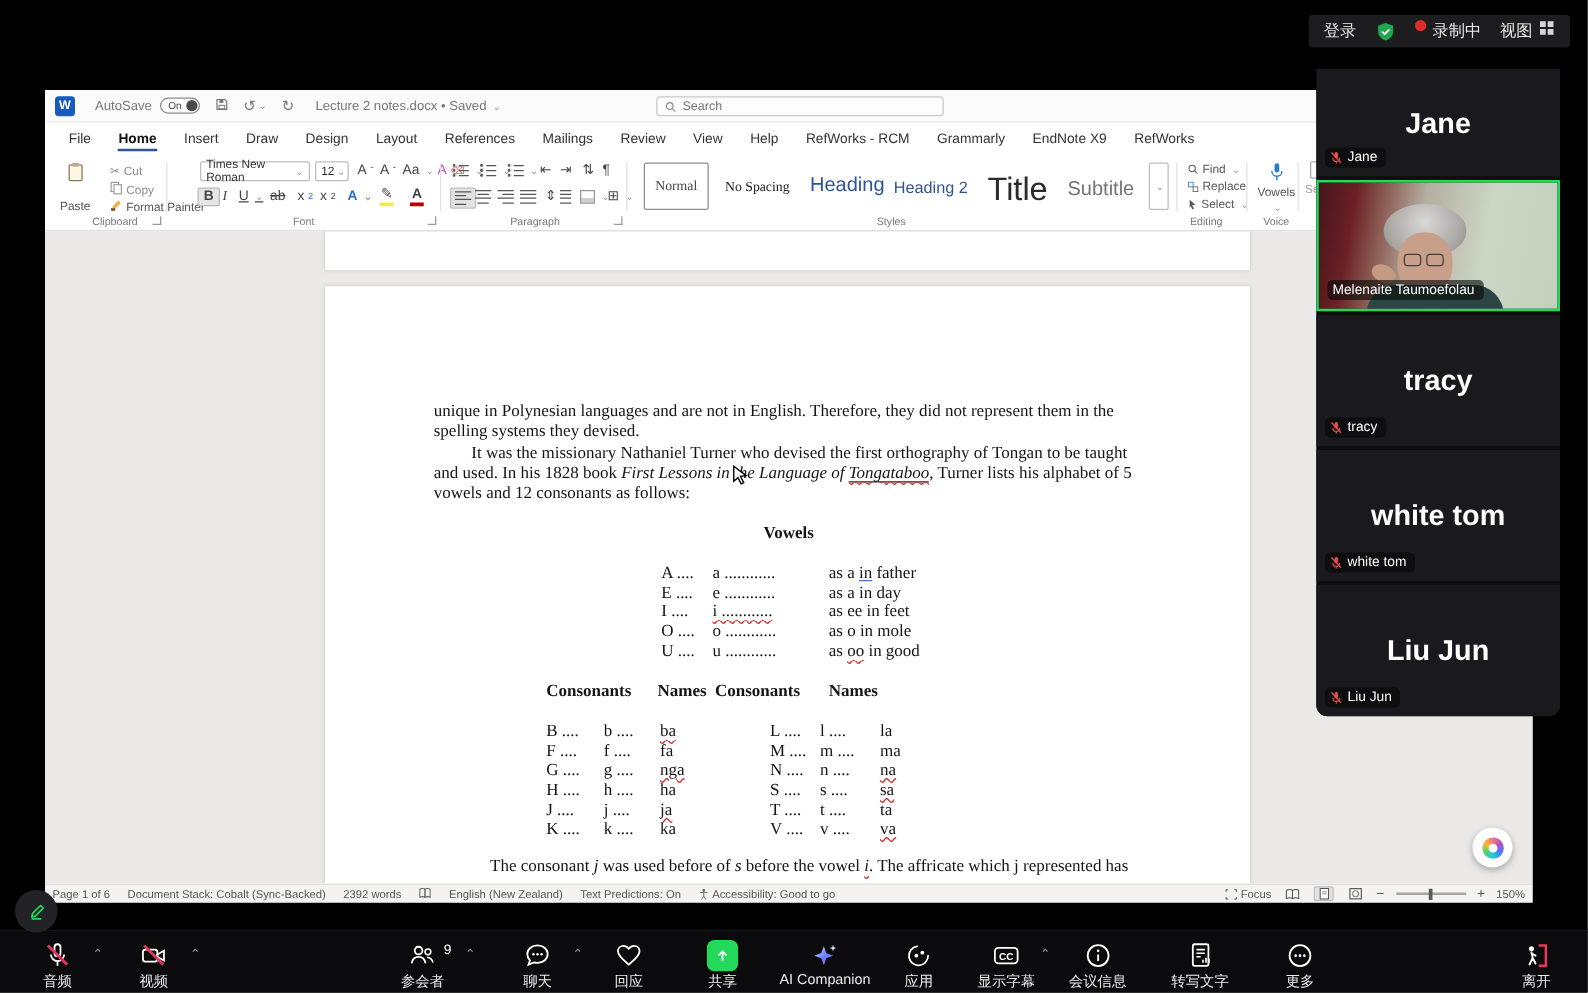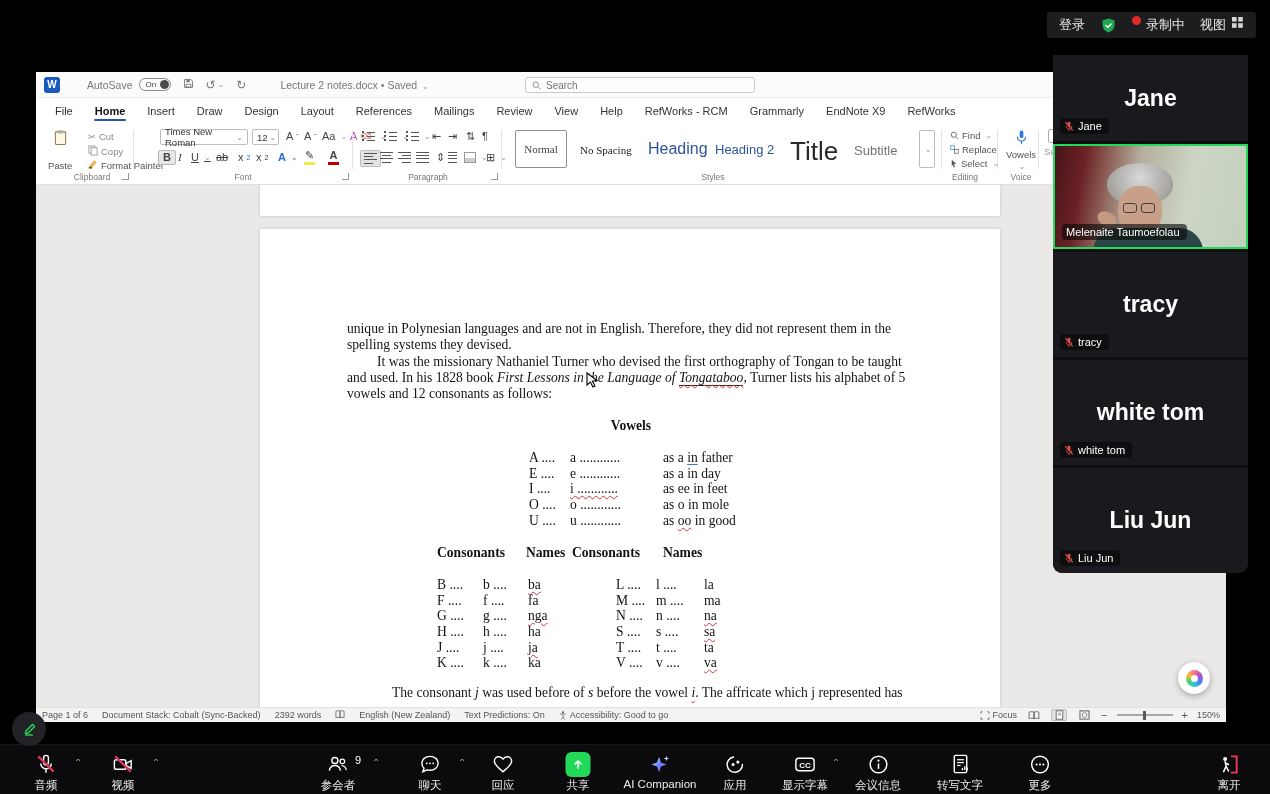--- a/index.html
+++ b/index.html
@@ -6,21 +6,21 @@
 html,body{width:1270px;height:794px;background:#000;overflow:hidden}
 body{font-family:"Liberation Sans",sans-serif;position:relative}
 
 #topbar{position:absolute;top:12px;right:14px;height:26px;background:#1d1d1f;border-radius:3px;display:flex;align-items:center;gap:15px;padding:0 12px;color:#e8e8e8;font-size:13px;z-index:40}
 #topbar .titem{display:flex;align-items:flex-start;gap:5px;white-space:nowrap}
 .recdot{width:9px;height:9px;border-radius:50%;background:#e02b2b;display:inline-block}
 
 #win{position:absolute;left:36px;top:72px;width:1190px;height:650px;background:#fff;z-index:10;box-shadow:0 0 10px rgba(0,0,0,.55)}
 #titlebar{height:26px;background:#fbfbfb;border-bottom:1px solid #ececec;position:relative;display:flex;align-items:center}
 .wicon{width:16px;height:16px;border-radius:3px;background:#185abd;color:#fff;font-size:10px;font-weight:bold;display:flex;align-items:center;justify-content:center;margin-left:8px}
-.ttxt{font-size:10.5px;color:#777;margin-left:27px;white-space:nowrap}
+.ttxt{font-size:10.5px;color:#777;margin-left:16px;white-space:nowrap}
 .toggle{width:32px;height:13px;border:1px solid #8a8a8a;border-radius:7px;margin-left:6px;position:relative;font-size:8px;color:#444;padding-left:6px;line-height:11px}
 .toggle::after{content:"";position:absolute;right:1px;top:1px;width:9px;height:9px;border-radius:50%;background:#4a4a4a}
 .tbic{font-size:12px;color:#777;margin-left:12px;line-height:1}
 .carg{font-size:8px;color:#999;margin-left:2px}
 #searchbox{position:absolute;left:489px;top:5px;width:230px;height:16px;border:1px solid #c9c9c9;border-radius:3px;background:#fdfdfd;display:flex;align-items:center;padding:0 6px;gap:5px}
 #searchbox svg{flex:0 0 auto}
 #searchbox input{border:0;outline:0;background:transparent;font-size:10px;color:#666;width:100%;font-family:"Liberation Sans",sans-serif}
 #menubar{height:26px;background:#fff;display:flex;align-items:center;padding-left:8px}
 .mi{font-size:11px;color:#333;padding:6px 11px;position:relative;white-space:nowrap}
 .mi.active{font-weight:bold;color:#111}
@@ -132,21 +132,21 @@
     <span class="ttxt">AutoSave</span>
     <span class="toggle"><span>On</span></span>
     <span class="tbic"><svg width="11" height="11" viewBox="0 0 14 14">
           <path d="M2 2h8l2 2v8H2z" fill="none" stroke="#777" stroke-width="1.2"></path>
           <rect x="4.5" y="2.5" width="4" height="3" fill="#777"></rect>
           <rect x="4" y="8" width="6" height="3.5" fill="none" stroke="#777"></rect>
         </svg></span>
     <span class="tbic">↺</span>
       <span class="carg">⌄</span>
     <span class="tbic">↻</span>
-    <span class="ttxt" style="margin-left:34px"><span>Lecture 2 notes.docx</span> <span>•</span> <span>Saved</span> <span class="carg">⌄</span></span>
+    <span class="ttxt" style="margin-left:17px"><span>Lecture 2 notes.docx</span> <span>•</span> <span>Saved</span> <span class="carg">⌄</span></span>
     <div id="searchbox">
       <svg width="9" height="9" viewBox="0 0 12 12">
           <circle cx="5" cy="5" r="3.6" fill="none" stroke="#888" stroke-width="1.2"></circle>
           <line x1="7.8" y1="7.8" x2="11" y2="11" stroke="#888" stroke-width="1.2"></line>
         </svg>
       <input placeholder="Search" style="">
     </div>
   </div>
 
   <div id="menubar">
@@ -268,21 +268,21 @@
     <span class="launch" style="left:455px"></span>
     <div class="gsep" style="left:465px"></div>
 
     <div class="sty stybox" style="left:479px;top:6px;width:52px;height:38px;font-size:11px;font-family:'Liberation Serif',serif">
         <span>Normal</span>
       </div>
     <div class="sty" style="left:544px;top:20px;font-size:11px;font-family:'Liberation Serif',serif;color:#222"><span>No Spacing</span></div>
     <div class="sty" style="left:612px;top:16px;font-size:16px;color:#2f5496"><span>Heading</span></div>
     <div class="sty" style="left:679px;top:18px;font-size:13px;color:#2f5496"><span>Heading 2</span></div>
     <div class="sty" style="left:754px;top:12px;font-size:26px;color:#2b2b2b"><span>Title</span></div>
-    <div class="sty" style="left:818px;top:19px;font-size:13px;color:#737373"><span>Subtitle</span></div>
+    <div class="sty" style="left:818px;top:19px;font-size:16px;color:#737373"><span>Subtitle</span></div>
     <div class="sty stybox" style="left:883px;top:6px;width:16px;height:38px;border-width:1px;border-color:#bdbdbd">
         <span class="carg">⌄</span>
       </div>
     <span class="glabel" style="left:677px">Styles</span>
 
     <div class="gsep" style="left:905px"></div>
 
     <div class="rbtn" style="left:914px;top:6px">
         <svg width="9" height="9" viewBox="0 0 12 12">
           <circle cx="5" cy="5" r="3.4" fill="none" stroke="#666" stroke-width="1.2"></circle>

